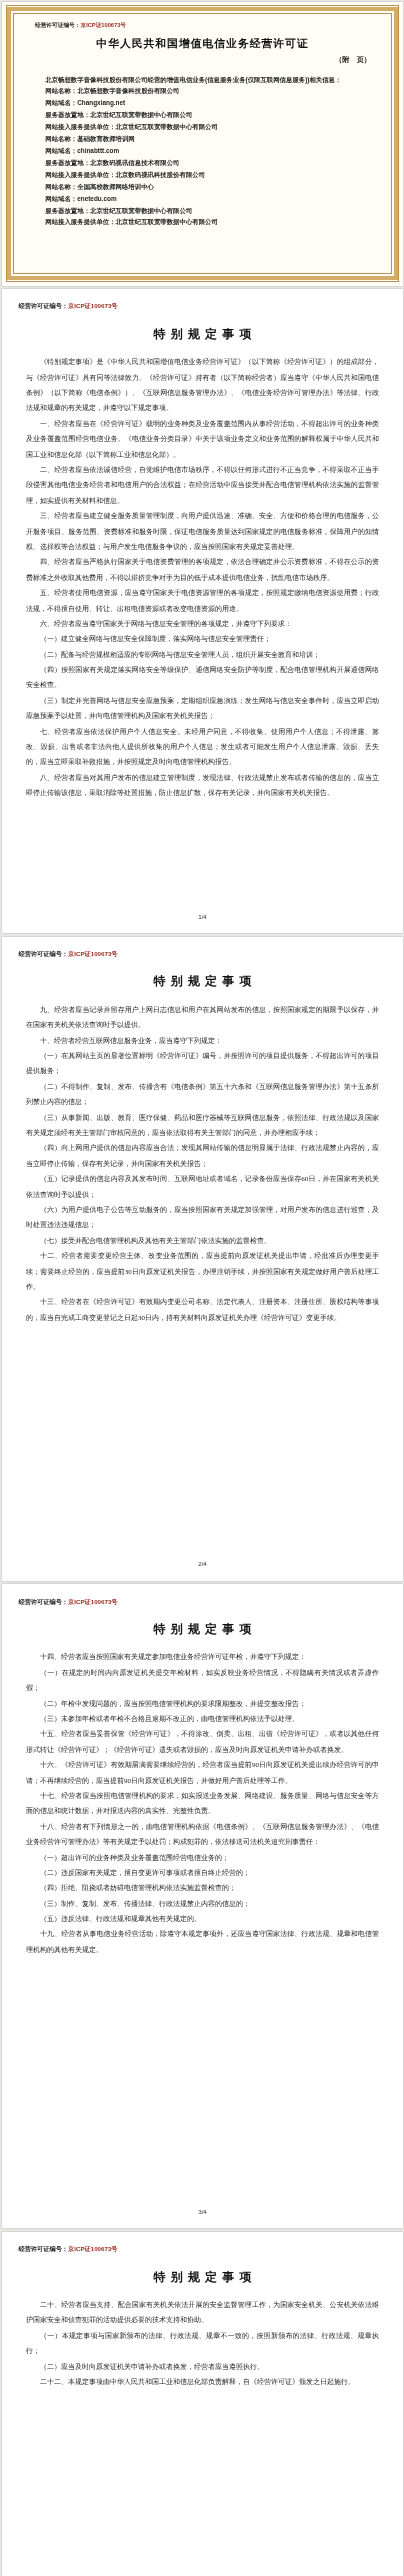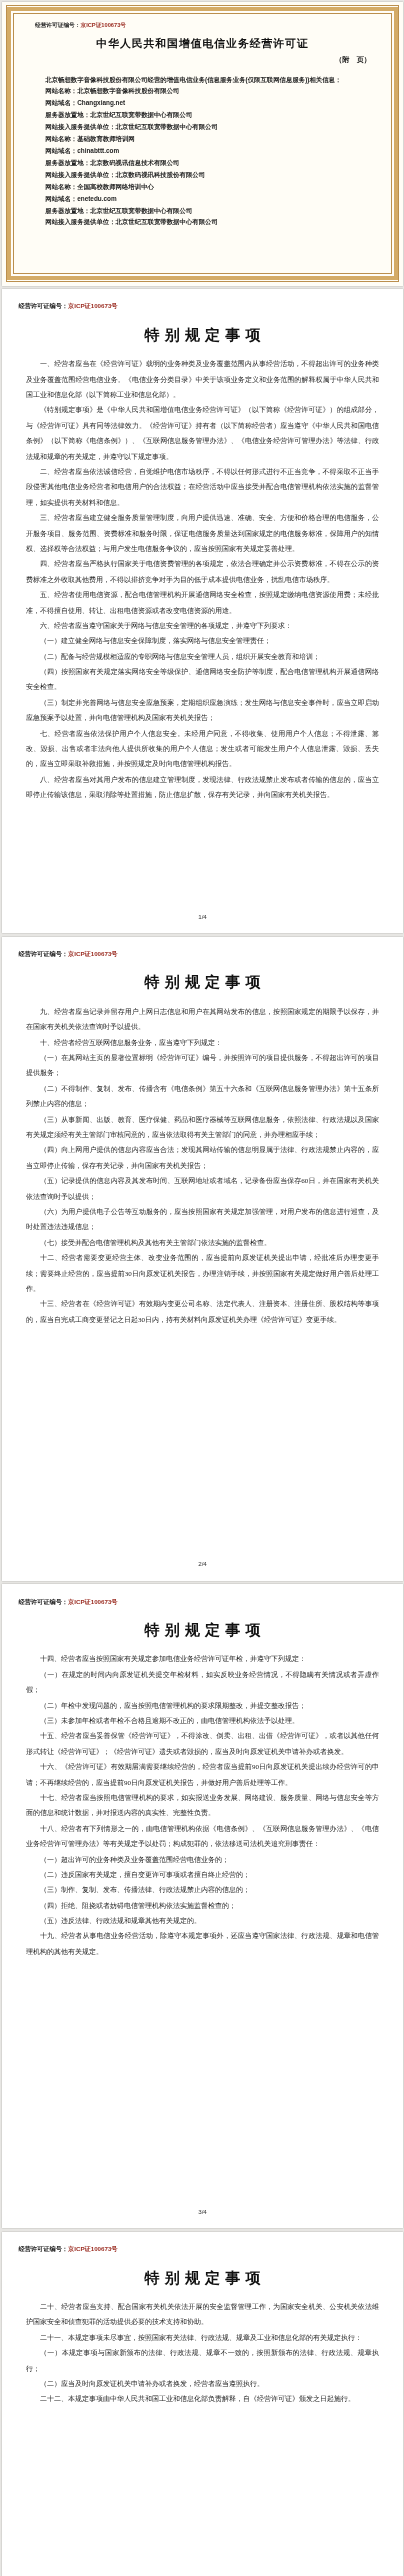--- a/index.html
+++ b/index.html
@@ -37,21 +37,21 @@
   .cert-line { margin: 0; font-size: 6.4px; font-weight: 600; line-height: 1.86; color: #232323; }
 
   
   .page.prov { height: 644px; }
   .page.prov.last { height: 635px; }
   .prov-header { padding: 13.4px 0 0 16.5px; font-size: 6.2px; font-weight: 600; color: #222; }
   .num-red { color: #9b2d22; }
   .prov-title {
     margin: 14.4px 0 12.4px; text-align: center;
     font-family: "Liberation Serif", "DejaVu Serif", serif;
-    font-size: 15px; font-weight: 700; letter-spacing: 5.2px; text-indent: 5.2px; color: #111;
+    font-size: 12px; font-weight: 700; letter-spacing: 5.2px; text-indent: 5.2px; color: #111;
   }
   .prov-body { padding: 0 24px; }
   .para {
     margin: 0; font-size: 7px; line-height: 2.2;
     text-align: justify; text-indent: 2em;
     font-family: "Liberation Serif", "DejaVu Serif", serif;
     color: #1d1d1d;
   }
   .pageno {
     position: absolute; bottom: 13.4px; left: 0; right: 0;
@@ -90,26 +90,26 @@
         </div>
     </div>
   </section>
 
   <section class="page prov">
     <div class="prov-header">
       <span>经营许可证编号：</span><span class="num-red">京ICP证100673号</span>
     </div>
     <h2 class="prov-title">特别规定事项</h2>
     <div class="prov-body">
+        <p class="para">《特别规定事项》是《中华人民共和国增值电信业务经营许可证》（以下简称《经营许可证》）的组成部分，与《经营许可证》具有同等法律效力。《经营许可证》持有者（以下简称经营者）应当遵守《中华人民共和国电信条例》（以下简称《电信条例》）、《互联网信息服务管理办法》、《电信业务经营许可管理办法》等法律、行政法规和规章的有关规定，并遵守以下规定事项。</p>
         <p class="para">一、经营者应当在《经营许可证》载明的业务种类及业务覆盖范围内从事经营活动，不得超出许可的业务种类及业务覆盖范围经营电信业务。《电信业务分类目录》中关于该项业务定义和业务范围的解释权属于中华人民共和国工业和信息化部（以下简称工业和信息化部）。</p>
-        <p class="para">《特别规定事项》是《中华人民共和国增值电信业务经营许可证》（以下简称《经营许可证》）的组成部分，与《经营许可证》具有同等法律效力。《经营许可证》持有者（以下简称经营者）应当遵守《中华人民共和国电信条例》（以下简称《电信条例》）、《互联网信息服务管理办法》、《电信业务经营许可管理办法》等法律、行政法规和规章的有关规定，并遵守以下规定事项。</p>
         <p class="para">二、经营者应当依法诚信经营，自觉维护电信市场秩序，不得以任何形式进行不正当竞争，不得采取不正当手段侵害其他电信业务经营者和电信用户的合法权益；在经营活动中应当接受并配合电信管理机构依法实施的监督管理，如实提供有关材料和信息。</p>
         <p class="para">三、经营者应当建立健全服务质量管理制度，向用户提供迅速、准确、安全、方便和价格合理的电信服务，公开服务项目、服务范围、资费标准和服务时限，保证电信服务质量达到国家规定的电信服务标准，保障用户的知情权、选择权等合法权益；与用户发生电信服务争议的，应当按照国家有关规定妥善处理。</p>
         <p class="para">四、经营者应当严格执行国家关于电信资费管理的各项规定，依法合理确定并公示资费标准，不得在公示的资费标准之外收取其他费用，不得以排挤竞争对手为目的低于成本提供电信业务，扰乱电信市场秩序。</p>
-        <p class="para">五、经营者使用电信资源，配合电信管理机构开展通信网络安全检查，按照规定缴纳电信资源使用费；未经批准，不得擅自使用、转让、出租电信资源或者改变电信资源的用途。</p>
+        <p class="para">五、经营者使用电信资源，应当遵守国家关于电信资源管理的各项规定，按照规定缴纳电信资源使用费；行政法规，不得擅自使用、转让、出租电信资源或者改变电信资源的用途。</p>
         <p class="para">六、经营者应当遵守国家关于网络与信息安全管理的各项规定，并遵守下列要求：</p>
         <p class="para">（一）建立健全网络与信息安全保障制度，落实网络与信息安全管理责任；</p>
         <p class="para">（二）配备与经营规模相适应的专职网络与信息安全管理人员，组织开展安全教育和培训；</p>
         <p class="para">（四）按照国家有关规定落实网络安全等级保护、通信网络安全防护等制度，配合电信管理机构开展通信网络安全检查。</p>
         <p class="para">（三）制定并完善网络与信息安全应急预案，定期组织应急演练；发生网络与信息安全事件时，应当立即启动应急预案予以处置，并向电信管理机构及国家有关机关报告；</p>
         <p class="para">七、经营者应当依法保护用户个人信息安全。未经用户同意，不得收集、使用用户个人信息；不得泄露、篡改、毁损、出售或者非法向他人提供所收集的用户个人信息；发生或者可能发生用户个人信息泄露、毁损、丢失的，应当立即采取补救措施，并按照规定及时向电信管理机构报告。</p>
         <p class="para">八、经营者应当对其用户发布的信息建立管理制度，发现法律、行政法规禁止发布或者传输的信息的，应当立即停止传输该信息，采取消除等处置措施，防止信息扩散，保存有关记录，并向国家有关机关报告。</p>
       </div>
     <div class="pageno">1/4</div>
   </section>
@@ -144,36 +144,35 @@
         <p class="para">十四、经营者应当按照国家有关规定参加电信业务经营许可证年检，并遵守下列规定：</p>
         <p class="para">（一）在规定的时间内向原发证机关提交年检材料，如实反映业务经营情况，不得隐瞒有关情况或者弄虚作假；</p>
         <p class="para">（二）年检中发现问题的，应当按照电信管理机构的要求限期整改，并提交整改报告；</p>
         <p class="para">（三）未参加年检或者年检不合格且逾期不改正的，由电信管理机构依法予以处理。</p>
         <p class="para">十五、经营者应当妥善保管《经营许可证》，不得涂改、倒卖、出租、出借《经营许可证》，或者以其他任何形式转让《经营许可证》；《经营许可证》遗失或者毁损的，应当及时向原发证机关申请补办或者换发。</p>
         <p class="para">十六、《经营许可证》有效期届满需要继续经营的，经营者应当提前90日向原发证机关提出续办经营许可的申请；不再继续经营的，应当提前90日向原发证机关报告，并做好用户善后处理等工作。</p>
         <p class="para">十七、经营者应当按照电信管理机构的要求，如实报送业务发展、网络建设、服务质量、网络与信息安全等方面的信息和统计数据，并对报送内容的真实性、完整性负责。</p>
         <p class="para">十八、经营者有下列情形之一的，由电信管理机构依据《电信条例》、《互联网信息服务管理办法》、《电信业务经营许可管理办法》等有关规定予以处罚；构成犯罪的，依法移送司法机关追究刑事责任：</p>
         <p class="para">（一）超出许可的业务种类及业务覆盖范围经营电信业务的；</p>
         <p class="para">（二）违反国家有关规定，擅自变更许可事项或者擅自终止经营的；</p>
+        <p class="para">（四）拒绝、阻挠或者妨碍电信管理机构依法实施监督检查的；</p>
         <p class="para">（三）制作、复制、发布、传播法律、行政法规禁止内容的信息的；</p>
-        <p class="para">（四）拒绝、阻挠或者妨碍电信管理机构依法实施监督检查的；</p>
         <p class="para">（五）违反法律、行政法规和规章其他有关规定的。</p>
         <p class="para">十九、经营者从事电信业务经营活动，除遵守本规定事项外，还应当遵守国家法律、行政法规、规章和电信管理机构的其他有关规定。</p>
       </div>
     <div class="pageno">3/4</div>
   </section>
 
   <section class="page prov last">
     <div class="prov-header">
       <span>经营许可证编号：</span><span class="num-red">京ICP证100673号</span>
     </div>
     <h2 class="prov-title">特别规定事项</h2>
     <div class="prov-body">
         <p class="para">二十、经营者应当支持、配合国家有关机关依法开展的安全监督管理工作，为国家安全机关、公安机关依法维护国家安全和侦查犯罪的活动提供必要的技术支持和协助。</p>
-        <p class="para">二十一、本规定事项未尽事宜，按照国家有关法律、行政法规、规章及工业和信息化部的有关规定执行：</p>
         <p class="para">（一）本规定事项与国家新颁布的法律、行政法规、规章不一致的，按照新颁布的法律、行政法规、规章执行；</p>
         <p class="para">（二）应当及时向原发证机关申请补办或者换发，经营者应当遵照执行。</p>
         <p class="para">二十二、本规定事项由中华人民共和国工业和信息化部负责解释，自《经营许可证》颁发之日起施行。</p>
       </div>
 
   </section>
 
 </div>
 
 

